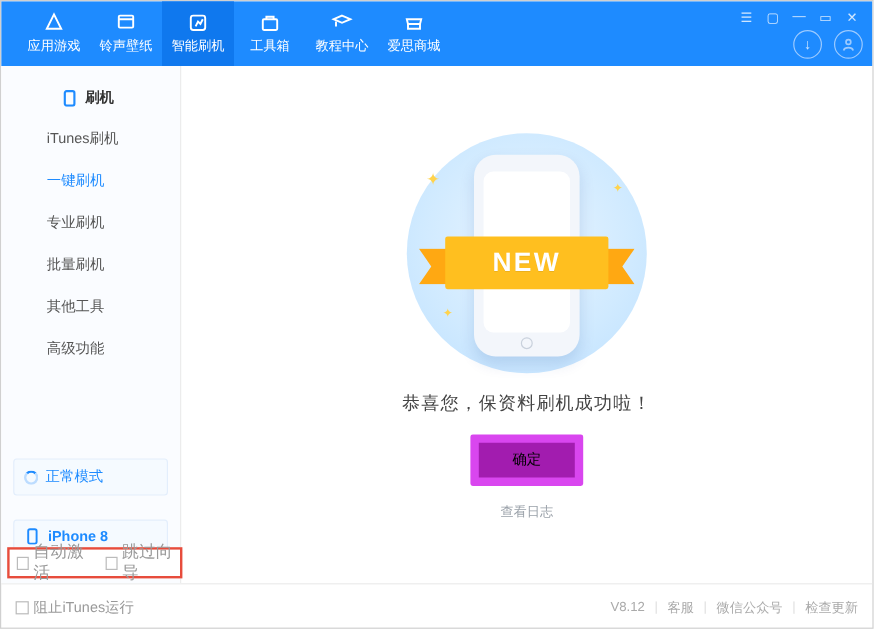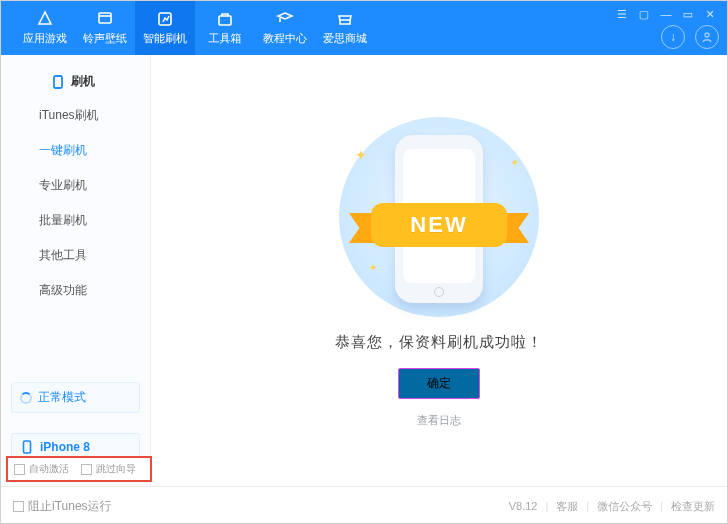--- a/index.html
+++ b/index.html
@@ -36,30 +36,30 @@
   .illus { width:220px; height:200px; position:relative; margin-top:4px; }
   .circle-bg { position:absolute; inset:0; margin:auto; width:200px; height:200px; border-radius:50%; background:radial-gradient(circle at 50% 45%, #e9f5ff 0%, #d0eaff 60%, #bde0ff 100%); }
   .spark { position:absolute; color:#ffd34d; font-size:14px; }
   .spark.a { left:26px; top:30px; }
   .spark.b { right:30px; top:40px; font-size:10px; }
   .spark.c { left:40px; bottom:44px; font-size:10px; }
   .phone { position:absolute; left:50%; top:18px; transform:translateX(-50%); width:88px; height:168px; border-radius:18px; background:#f3f6fb; box-shadow:0 6px 12px rgba(0,60,140,.14); }
   .phone::before { content:""; position:absolute; left:8px; right:8px; top:14px; bottom:20px; background:#fff; border-radius:8px; }
   .phone .homebtn { position:absolute; left:50%; bottom:6px; transform:translateX(-50%); width:10px; height:10px; border:1.5px solid #c9d1dc; border-radius:50%; }
   .ribbon { position:absolute; left:50%; top:86px; transform:translateX(-50%); width:172px; height:44px; }
-  .ribbon-body { position:absolute; left:18px; right:18px; top:0; bottom:0; background:#ffbf1f; border-radius:12px; display:flex; align-items:center; justify-content:center; color:#fff; font-weight:800; font-size:22px; letter-spacing:2px; text-shadow:0 1px 0 rgba(0,0,0,.08);}
+  .ribbon-body { position:absolute; left:18px; right:18px; top:0; bottom:0; background:#ffbf1f; border-radius:2px; display:flex; align-items:center; justify-content:center; color:#fff; font-weight:800; font-size:22px; letter-spacing:2px; text-shadow:0 1px 0 rgba(0,0,0,.08);}
   .ribbon-end { position:absolute; top:10px; width:26px; height:30px; background:#ffa812; }
   .ribbon-end.l { left:-4px; clip-path:polygon(0 0,100% 0,100% 100%,0 100%,40% 50%); }
   .ribbon-end.r { right:-4px; clip-path:polygon(0 0,100% 0,60% 50%,100% 100%,0 100%); }
   .msg { margin-top:16px; font-size:15px; color:#444; letter-spacing:1px; }
-  .okbtn { margin-top:16px; border:1px solid #d946ef; background:#0369a1; padding:6px 28px; font-size:12px; cursor:pointer; border-radius:2px;}
+  .okbtn { margin-top:16px; border:7px solid #d946ef; background:#a21caf; padding:6px 28px; font-size:12px; cursor:pointer; border-radius:2px;}
   .loglink { margin-top:14px; font-size:11px; color:#9aa1a9; cursor:pointer; }
   .bottombar { height:39px; border-top:1px solid #ececec; display:flex; align-items:center; padding:0 12px; font-size:12px; color:#888; }
   .redbox { position:absolute; left:6px; bottom:42px; width:146px; height:26px; border:2px solid #e74c3c; display:flex; align-items:center; gap:12px; padding-left:6px; background:#fff; }
-  .chk { display:flex; align-items:center; gap:4px; color:#999; font-size:10px; cursor:pointer;}
+  .chk { display:flex; align-items:center; gap:4px; color:#999; font-size:14px; cursor:pointer;}
   .chkbox { width:11px; height:11px; border:1px solid #bbb; background:#fff; display:inline-block;}
   .bottom-check { display:flex; align-items:center; gap:4px; color:#999; cursor:pointer;}
   .bottom-right { margin-left:auto; display:flex; gap:8px; align-items:center; color:#aaa; font-size:11px;}
   .sep { color:#e0e0e0; }
   .link { cursor:pointer; }
 </style>
 </head>
 <body>
 
 <div class="titlebar">

